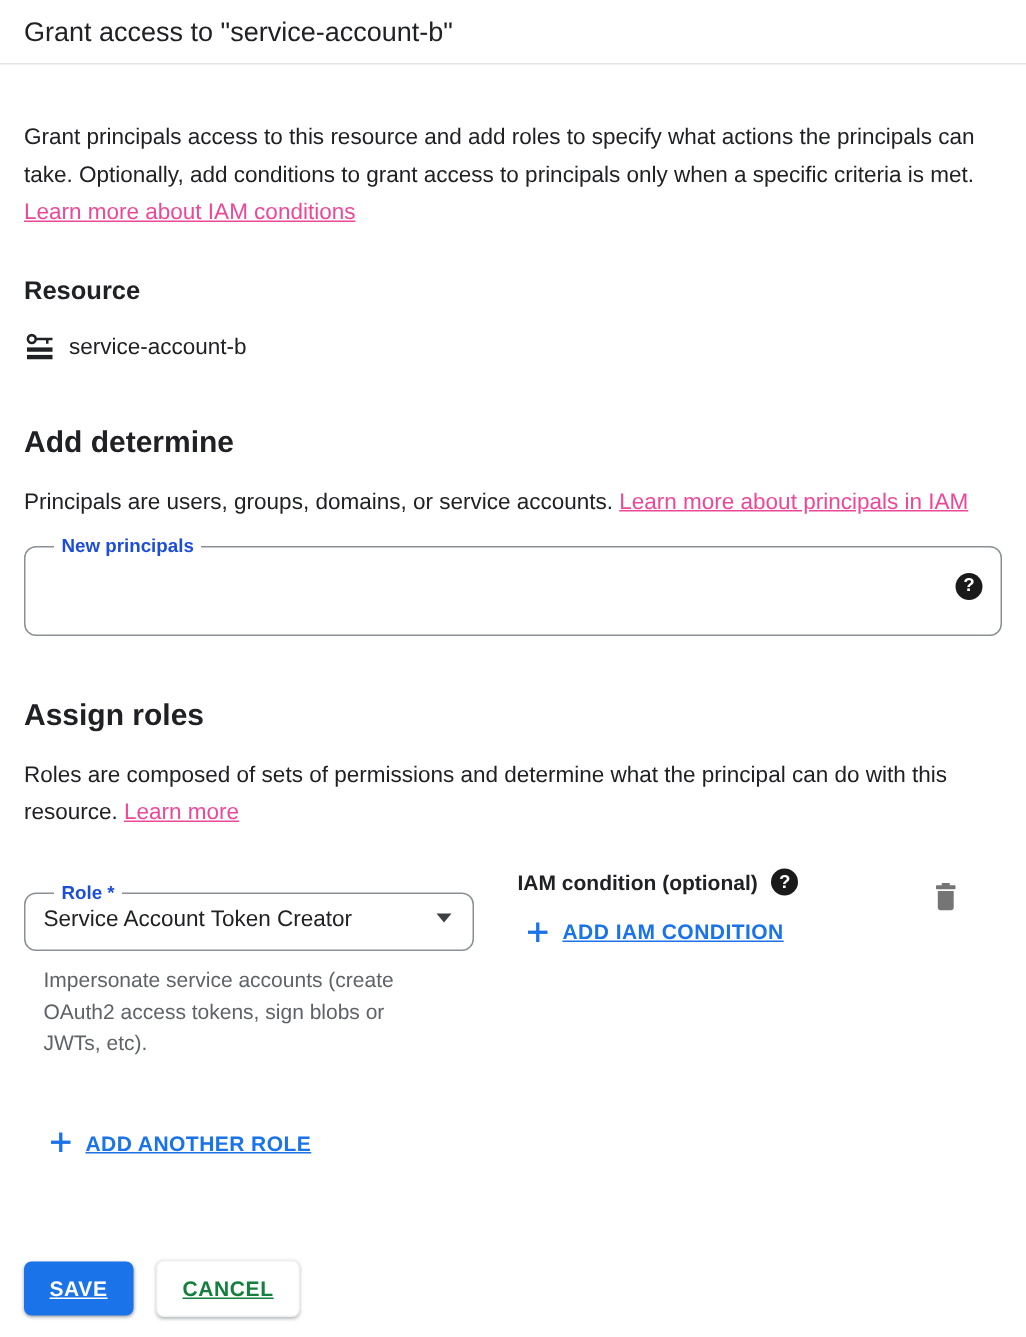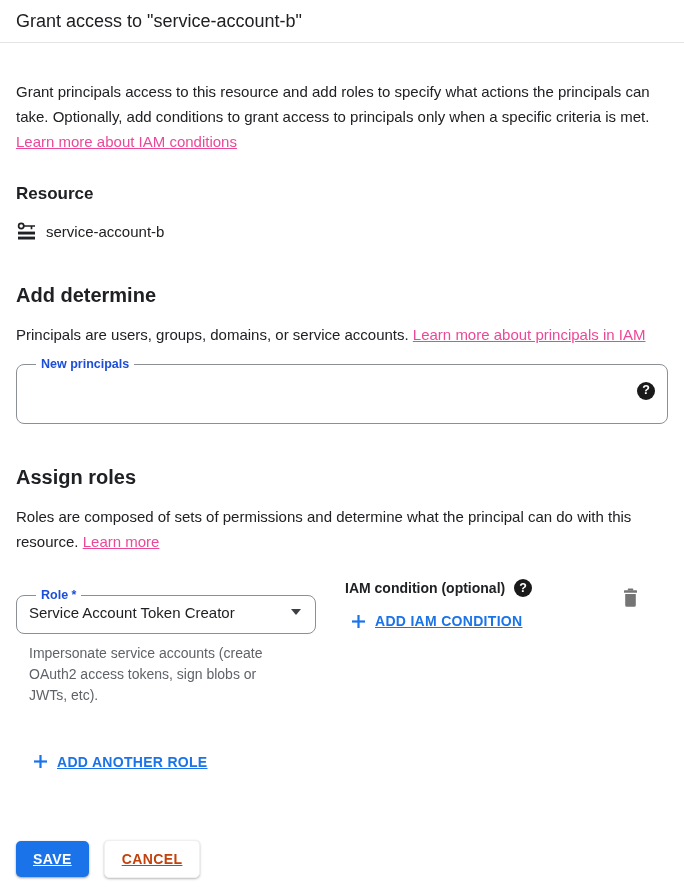--- a/index.html
+++ b/index.html
@@ -114,21 +114,21 @@
     background: #1a73e8;
     color: #ffffff;
     font-size: 14px; font-weight: 700;
     letter-spacing: 0.4px;
     padding: 10px 17px;
     border-radius: 5px;
     box-shadow: 0 1px 2px rgba(60,64,67,0.35), 0 1px 3px rgba(60,64,67,0.2);
   }
   .btn-secondary {
     background: #ffffff;
-    color: #c2410c;
+    color: #15803d;
     font-size: 14px; font-weight: 700;
     letter-spacing: 0.4px;
     padding: 10px 17px;
     border-radius: 5px;
     border: 1px solid #f0f0f0;
     box-shadow: 0 1px 2px rgba(60,64,67,0.25), 0 1px 3px rgba(60,64,67,0.12);
   }
   .sa-icon svg, .plus-icon svg, .trash-icon svg { display: block; }
 </style>
 </head>

